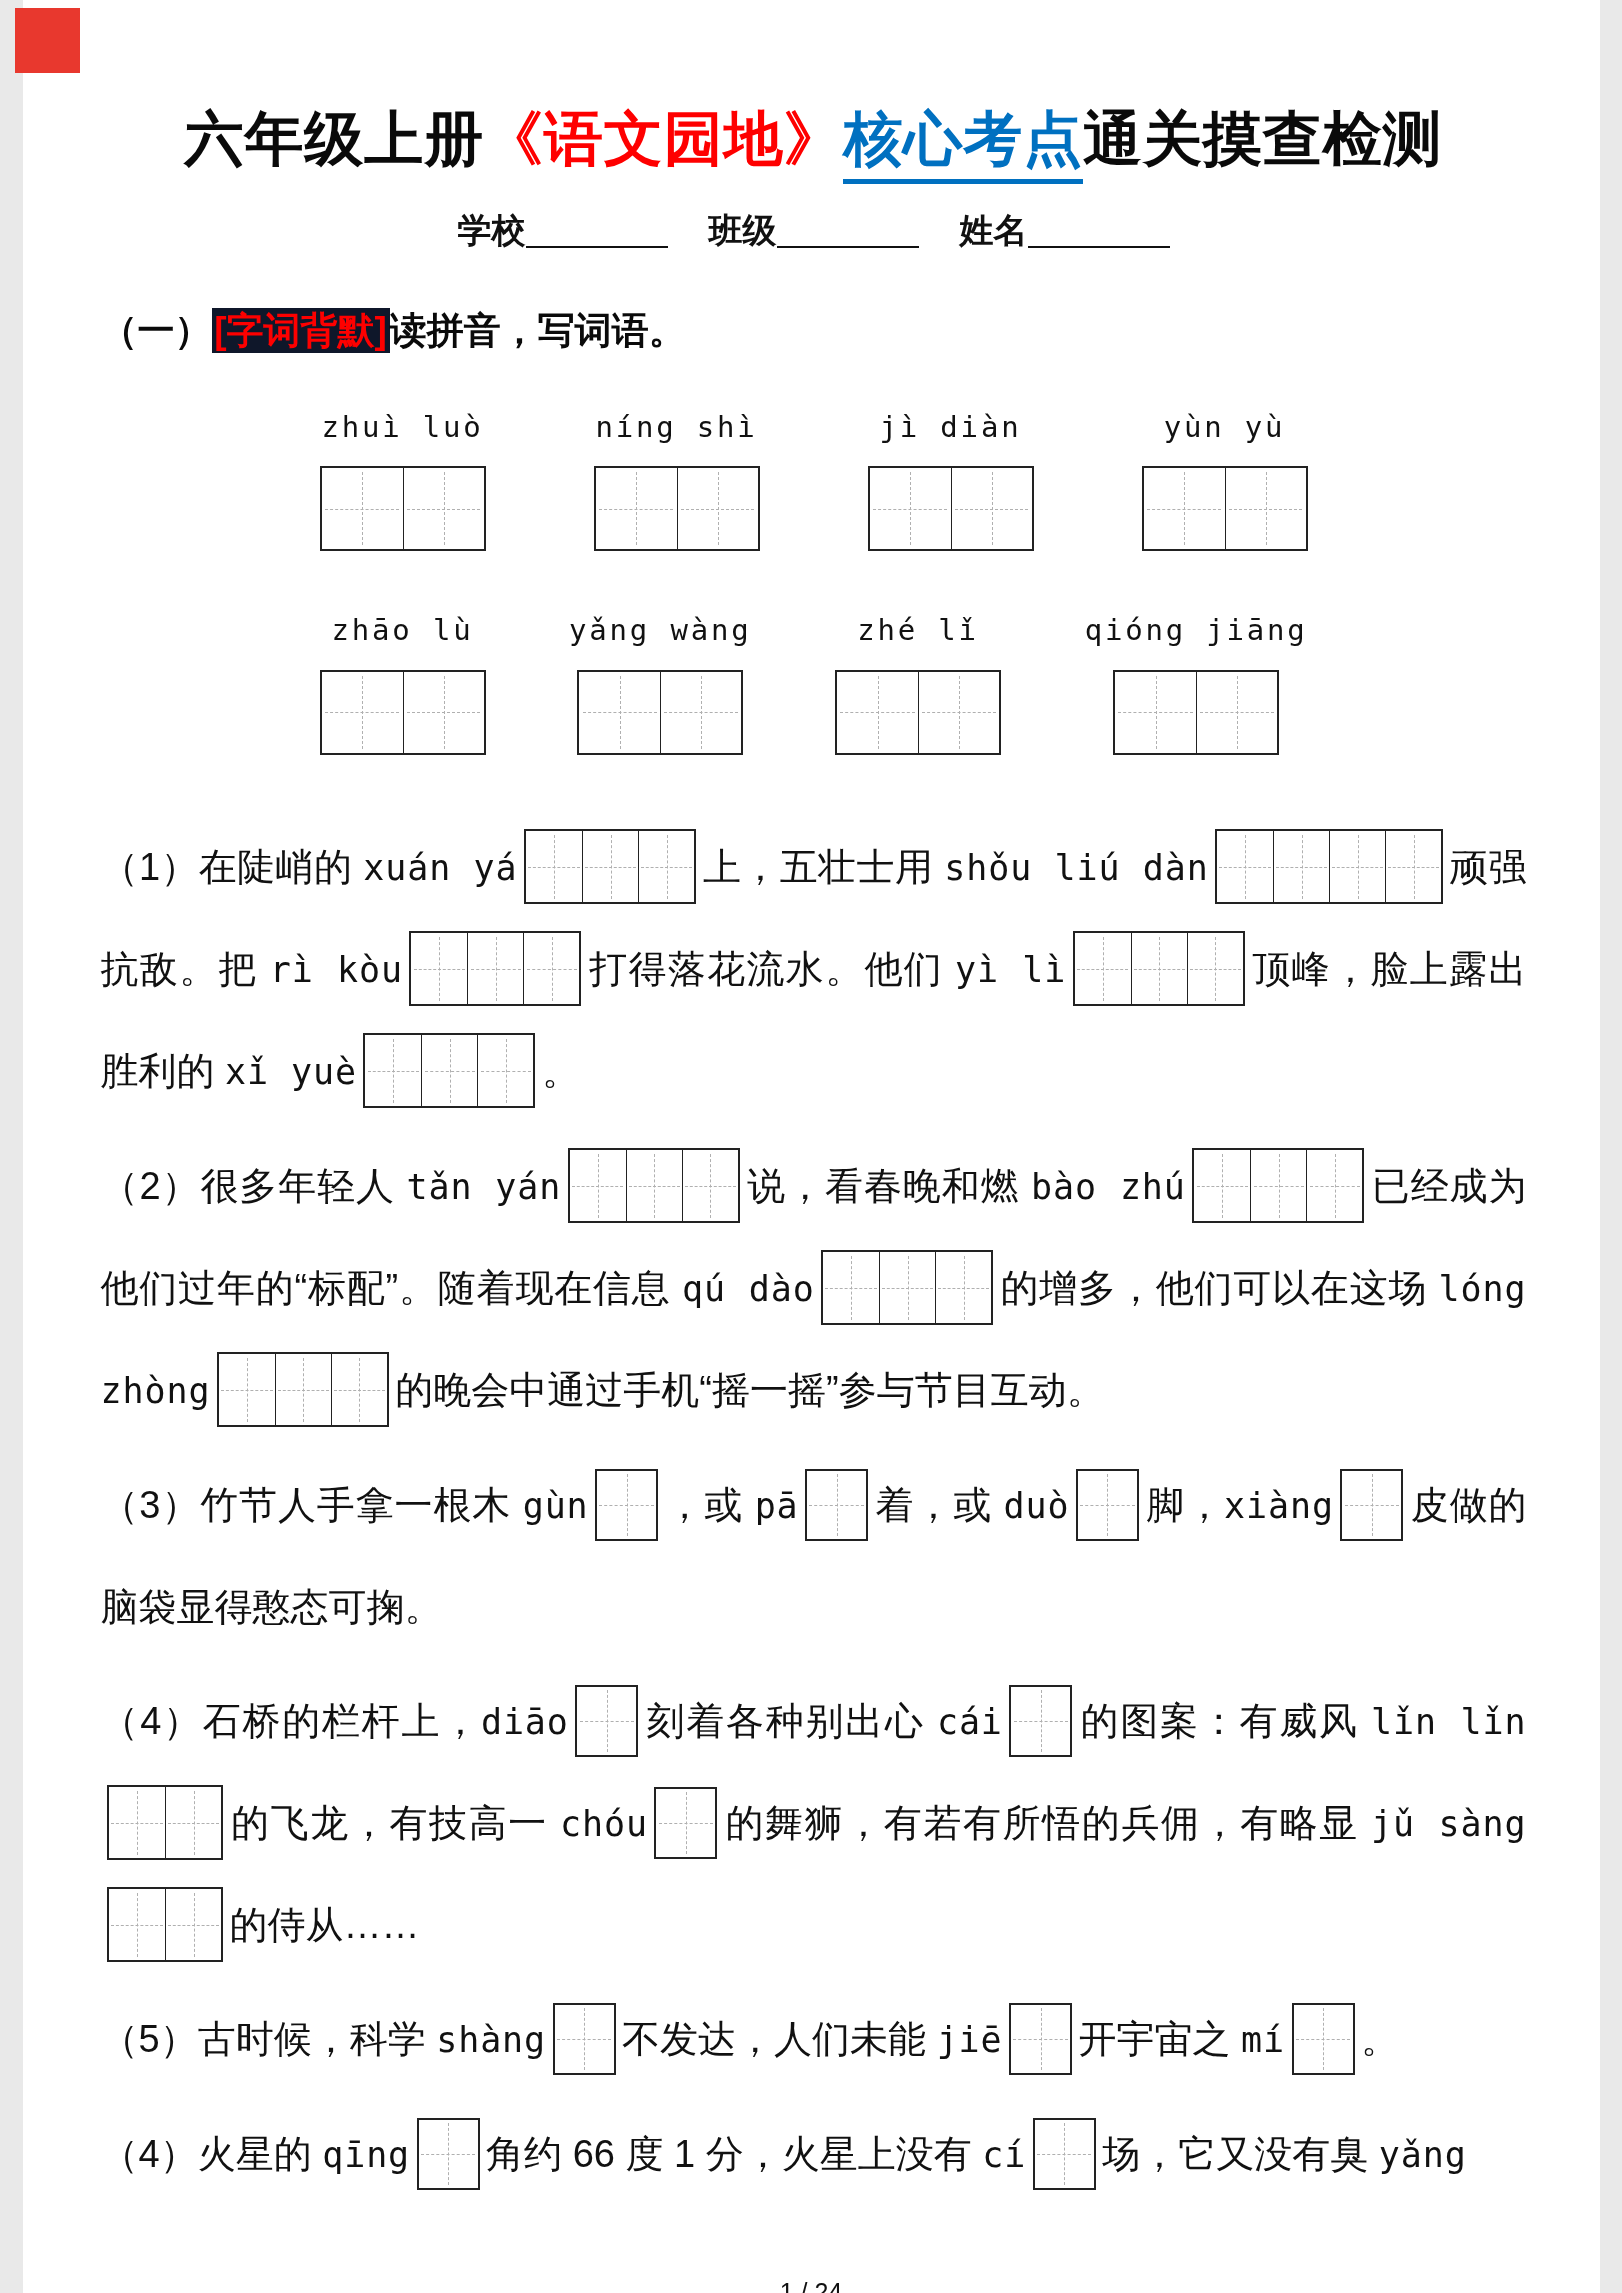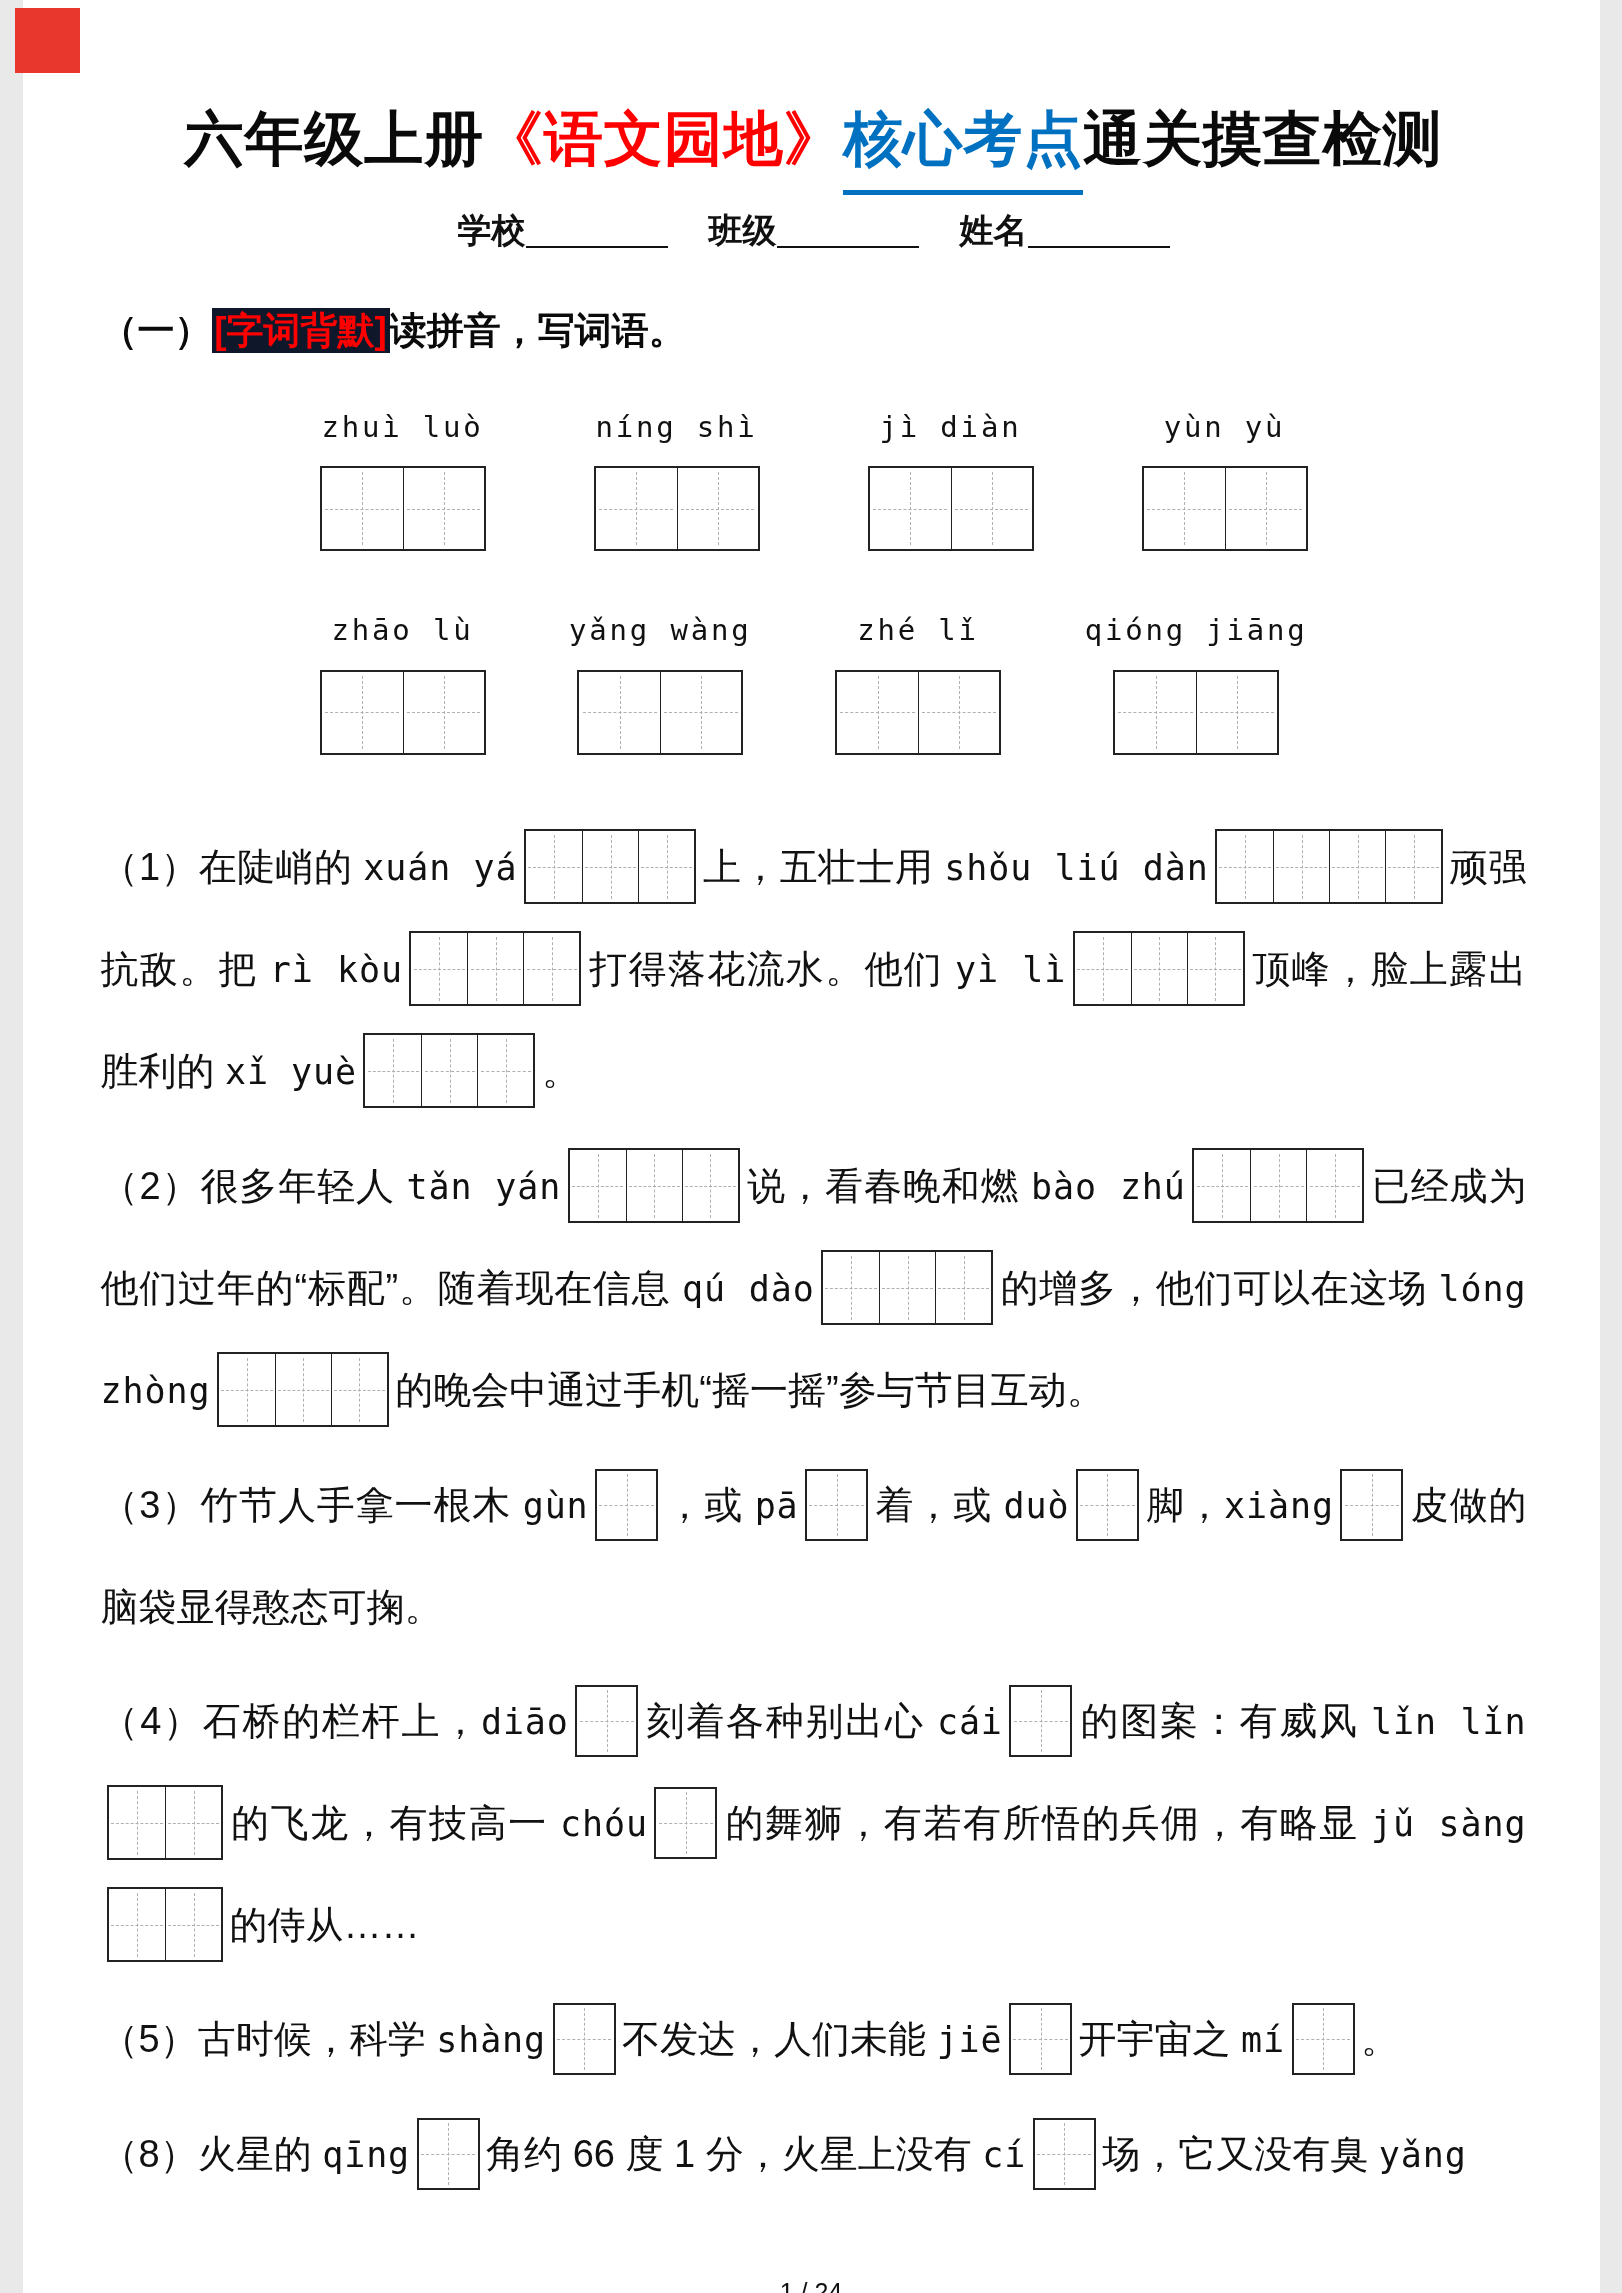--- a/index.html
+++ b/index.html
@@ -29,21 +29,21 @@
     font-size: 59px;
     font-weight: 800;
     letter-spacing: 0.9px;
     white-space: nowrap;
   }
   .t-black { color: #0a0a0a; }
   .t-red { color: #fe0000; }
   .t-blue {
     color: #0070c0;
     border-bottom: 5.6px solid #0070c0;
-    padding-bottom: 18px;
+    padding-bottom: 7px;
   }
   .id-line {
     margin-top: 28px;
     text-align: center;
     font-size: 34px;
     font-weight: 700;
   }
   .id-field { margin: 0 20.5px; white-space: nowrap; }
   .id-blank {
     display: inline-block;
@@ -436,21 +436,21 @@
           <span class="wcell">
             <span class="vline"></span>
             <span class="hline"></span>
           </span>
         </span><span class="zh">开宇宙之 </span><span class="py">mí</span><span class="wgrid one">
           <span class="wcell">
             <span class="vline"></span>
             <span class="hline"></span>
           </span>
         </span><span class="zh">。</span></div>
-      <div class="question"><span class="zh">（8）火星的 </span><span class="py">qīng</span><span class="wgrid one">
+      <div class="question"><span class="zh">（4）火星的 </span><span class="py">qīng</span><span class="wgrid one">
           <span class="wcell">
             <span class="vline"></span>
             <span class="hline"></span>
           </span>
         </span><span class="zh">角约 66 度 1 分，火星上没有 </span><span class="py">cí</span><span class="wgrid one">
           <span class="wcell">
             <span class="vline"></span>
             <span class="hline"></span>
           </span>
         </span><span class="zh">场，它又没有臭 </span><span class="py">yǎng</span></div>

